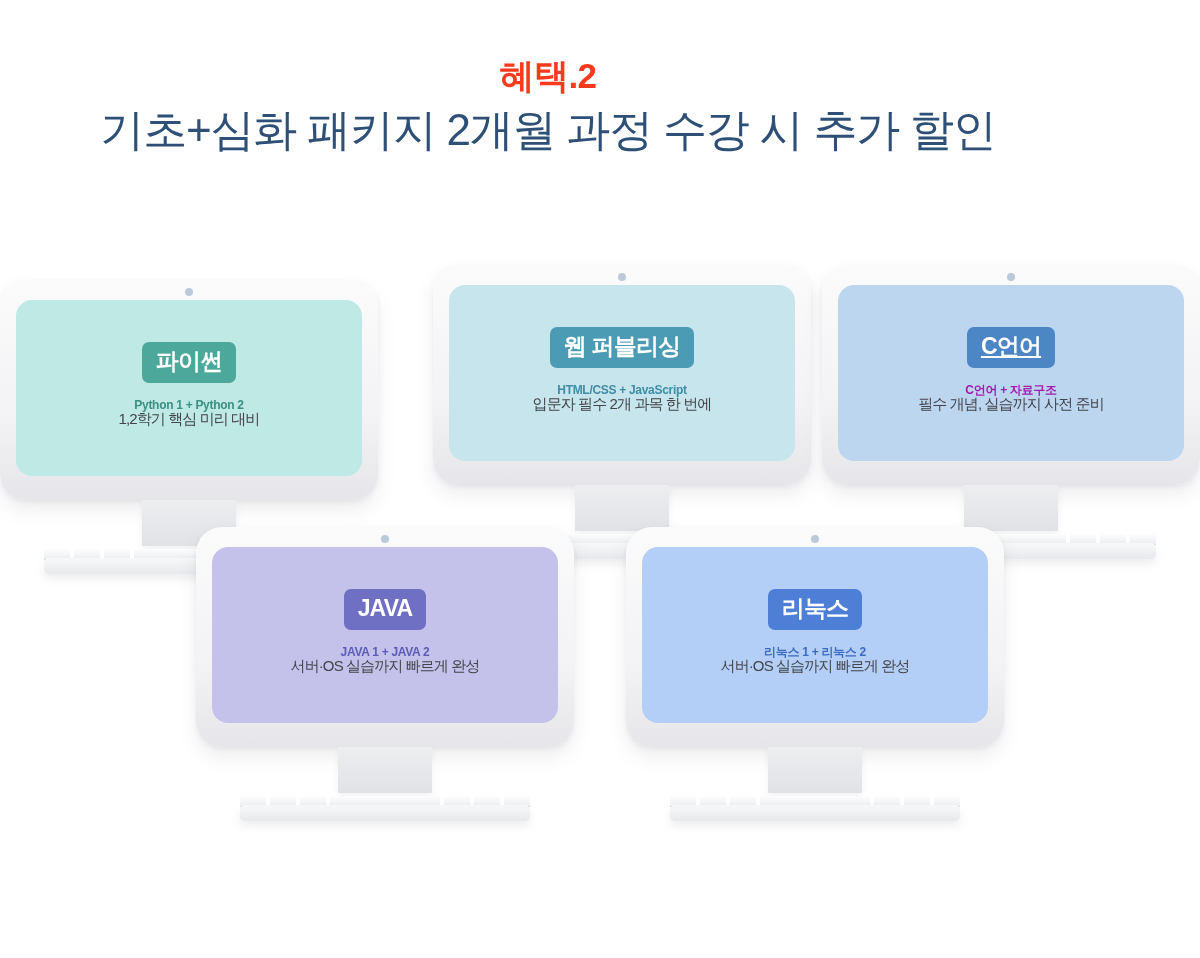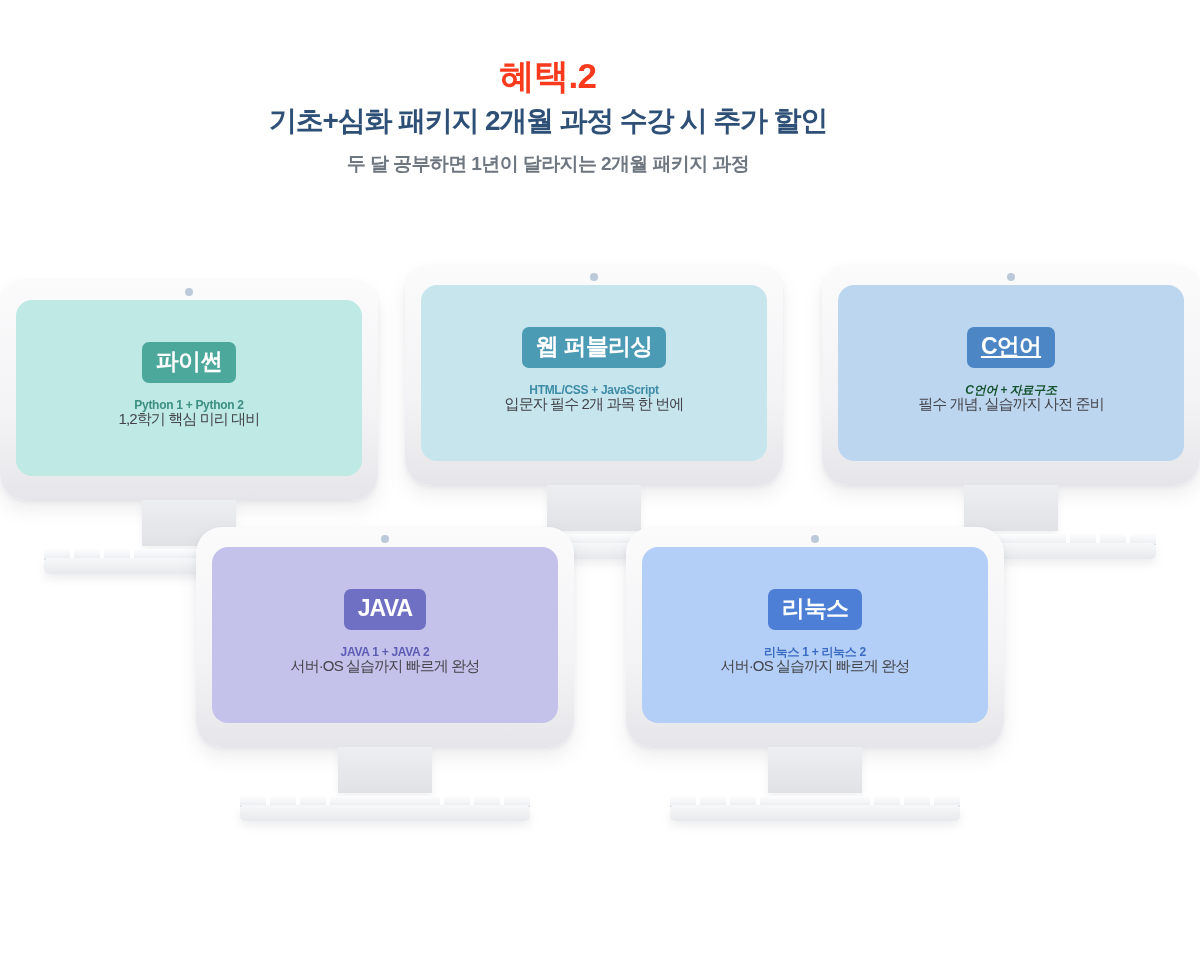--- a/index.html
+++ b/index.html
@@ -26,22 +26,22 @@
     padding-top: 58px;
   }
   .eyebrow {
     font-size: 35px;
     font-weight: 900;
     letter-spacing: -0.5px;
     line-height: 1.0;
     margin: 0 0 12px 0;
   }
   .headline {
-    font-size: 28px;
-    font-weight: 700;
+    font-size: 44px;
+    font-weight: 400;
     letter-spacing: -1.2px;
     line-height: 1.15;
     margin: 0 0 16px 0;
   }
   .subhead {
     font-size: 19px;
     font-weight: 700;
     letter-spacing: -0.6px;
     line-height: 1.2;
     margin: 0;
@@ -160,32 +160,31 @@
     top: 12px; left: 0;
     width: 290px;
     height: 16px;
     border-radius: 5px;
     background: linear-gradient(180deg, #f7f8f9 0%, #e7e9ec 100%);
     box-shadow: 0 5px 9px rgba(120,125,140,0.13);
   }
 
   
   #monitor-python   { left:   0px; top: 280px; }
-  #monitor-webpub   { left: 405px; top: 265px; text-align: right; }
+  #monitor-webpub   { left: 433px; top: 265px; text-align: right; }
   #monitor-clang    { left: 822px; top: 265px; }
   #monitor-java     { left: 196px; top: 527px; }
   #monitor-linux    { left: 626px; top: 527px; }
 </style>
 </head>
 <body>
 
 <div class="header">
   <div class="eyebrow" style="color: rgb(249, 58, 29);">혜택.2</div>
   <h1 class="headline" style="color: rgb(46, 80, 119);">기초+심화 패키지 2개월 과정 수강 시 추가 할인</h1>
-  <div class="subhead" style="color: rgb(110, 118, 128);">두 달 공부하면 1년이 달라지는 2개월 패키지 과정</div>
 </div>
 
 <div class="stage">
 
   <div class="monitor" id="monitor-python">
     <div class="bezel">
       <span class="cam"></span>
       <div class="screen" style="background: rgb(190, 233, 228);">
         <span class="badge" style="background: rgb(76, 168, 154);">파이썬</span>
         <span class="combo" style="color: rgb(60, 143, 130);">Python 1 + Python 2</span>
@@ -229,21 +228,21 @@
       </div>
       <div class="kb-body"></div>
     </div>
   </div>
 
   <div class="monitor" id="monitor-clang">
     <div class="bezel">
       <span class="cam"></span>
       <div class="screen" style="background: rgb(189, 214, 240);">
         <span class="badge" style="background: rgb(77, 134, 196); text-decoration: underline;">C언어</span>
-        <span class="combo" style="color: #14532d; font-style: italic;">C언어 + 자료구조</span>
+        <span class="combo" style="color: #a21caf;">C언어 + 자료구조</span>
         <span class="desc">필수 개념, 실습까지 사전 준비</span>
       </div>
     </div>
     <div class="neck"></div>
     <div class="kb">
       <div class="kb-keys">
         <span class="kb-key sm"></span>
         <span class="kb-key sm"></span>
         <span class="kb-key sm"></span>
         <span class="kb-key wide"></span>

